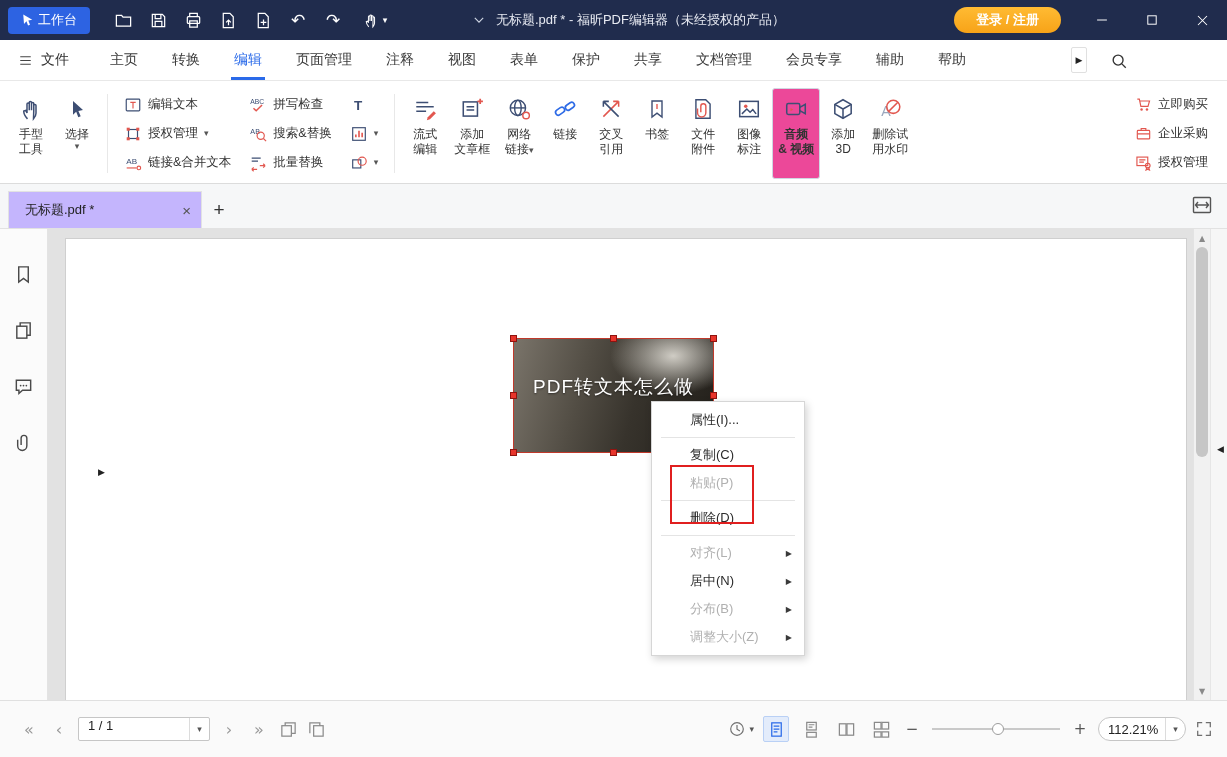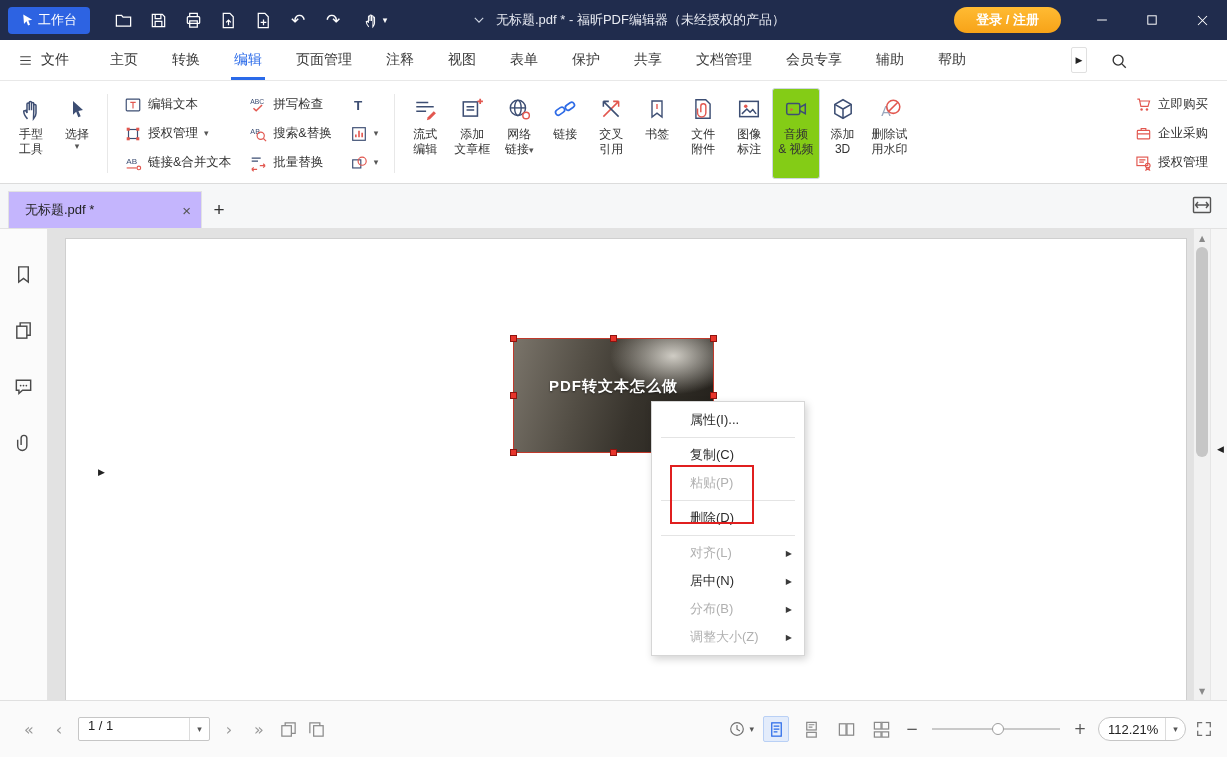--- a/index.html
+++ b/index.html
@@ -31,21 +31,21 @@
   .mtab.active { color: #2a6ae9; }
   .mtab.active::after { content: ""; position: absolute; left: 14px; right: 14px; bottom: 0; height: 3px; background: #2a6ae9; }
   .ribbon-toggle { position: absolute; right: 140px; top: 7px; width: 16px; height: 26px; border: 1px solid #e0e0e0; border-radius: 2px; display: flex; align-items: center; justify-content: center; font-size: 9px; color: #222; }
   .menubar-search { position: absolute; right: 96px; top: 9px; width: 24px; height: 24px; display: flex; align-items: center; justify-content: center; }
 
   
   .ribbon { flex: 0 0 103px; border-bottom: 1px solid #dcdcdc; background: #fff; display: flex; align-items: stretch; padding: 7px 10px 4px 8px; }
   .rbig { display: flex; flex-direction: column; align-items: center; padding: 5px 5px 2px; min-width: 46px; border: 1px solid transparent; border-radius: 3px; }
   .rbig .ricon { height: 30px; display: flex; align-items: center; }
   .rlabel { font-size: 12px; line-height: 15px; text-align: center; white-space: pre-line; color: #333; margin-top: 3px; }
-  .rbig.active { background: #84cc16; border-color: #d0d7e2; }
+  .rbig.active { background: #ec4899; border-color: #d0d7e2; font-weight: bold; }
   .rstack { display: flex; flex-direction: column; justify-content: center; gap: 2px; padding: 0 3px; }
   .rrow { display: flex; align-items: center; gap: 6px; height: 27px; padding: 0 6px; font-size: 12.5px; color: #333; border-radius: 3px; }
   .rdivider { width: 1px; background: #e8e8e8; margin: 6px 7px; }
   .caret { font-size: 9px; color: #555; line-height: 1; font-family: "DejaVu Sans", sans-serif; }
   .rspacer { flex: 1; }
 
   
   .doctabs { flex: 0 0 45px; background: #f6f7f8; border-bottom: 1px solid #e2e2e2; display: flex; align-items: flex-end; position: relative; }
   .doctab { width: 194px; height: 37px; background: #c4b5fd; border: 1px solid #e2e2e2; border-bottom: none; display: flex; align-items: center; padding: 0 10px 0 16px; font-size: 13px; gap: 24px; margin-left: 8px; color: #222; }
   .doctab .dt-title { flex: 1; }
@@ -57,21 +57,21 @@
   .workarea { flex: 1; display: flex; position: relative; background: #e2e2e2; overflow: hidden; }
   .sidebar { width: 48px; background: #fbfbfb; border-right: 1px solid #e3e3e3; display: flex; flex-direction: column; align-items: center; padding-top: 32px; gap: 30px; flex: 0 0 48px; }
   .side-icon { width: 26px; height: 26px; display: flex; align-items: center; justify-content: center; }
   .canvas { flex: 1; position: relative; }
   .pdf-page { position: absolute; left: 17px; top: 9px; width: 1122px; height: 476px; background: #fff; border: 1px solid #cfcfcf; }
 
   .sel-image { position: absolute; left: 448px; top: 100px; width: 199px; height: 113px; outline: 1px solid #c0392b;
     background-image: radial-gradient(ellipse 90px 55px at 80% 15%, rgba(225,222,214,0.9), rgba(225,222,214,0) 70%),
                       linear-gradient(105deg, #7a746a 0%, #524d44 35%, #37332c 60%, #221f1a 100%);
     display: flex; align-items: center; justify-content: center; }
-  .sel-caption { color: #fff; font-weight: bold; font-size: 15px; letter-spacing: 1px; transform: translateY(-9px); text-shadow: 0 1px 2px rgba(0,0,0,.5); }
+  .sel-caption { color: #fff; font-weight: normal; font-size: 19px; letter-spacing: 1px; transform: translateY(-9px); text-shadow: 0 1px 2px rgba(0,0,0,.5); }
   .handle { position: absolute; width: 7px; height: 7px; background: #e8352c; border: 1px solid #8e1410; }
   .h-tl { left: -4px; top: -4px; } .h-tc { left: calc(50% - 4px); top: -4px; } .h-tr { right: -4px; top: -4px; }
   .h-ml { left: -4px; top: calc(50% - 4px); } .h-mr { right: -4px; top: calc(50% - 4px); }
   .h-bl { left: -4px; bottom: -4px; } .h-bc { left: calc(50% - 4px); bottom: -4px; } .h-br { right: -4px; bottom: -4px; }
 
   
   .context-menu { position: absolute; left: 603px; top: 172px; width: 154px; background: #fff; border: 1px solid #d6d6d6; box-shadow: 2px 3px 8px rgba(0,0,0,.18); padding: 4px 0; z-index: 5; }
   .cm-item { height: 28px; display: flex; align-items: center; padding: 0 12px 0 38px; font-size: 13px; color: #2b2b2b; position: relative; }
   .cm-item.disabled { color: #b0b0b0; }
   .cm-sub { margin-left: auto; font-size: 8px; color: #3a3a3a; font-family: "DejaVu Sans", sans-serif; }

